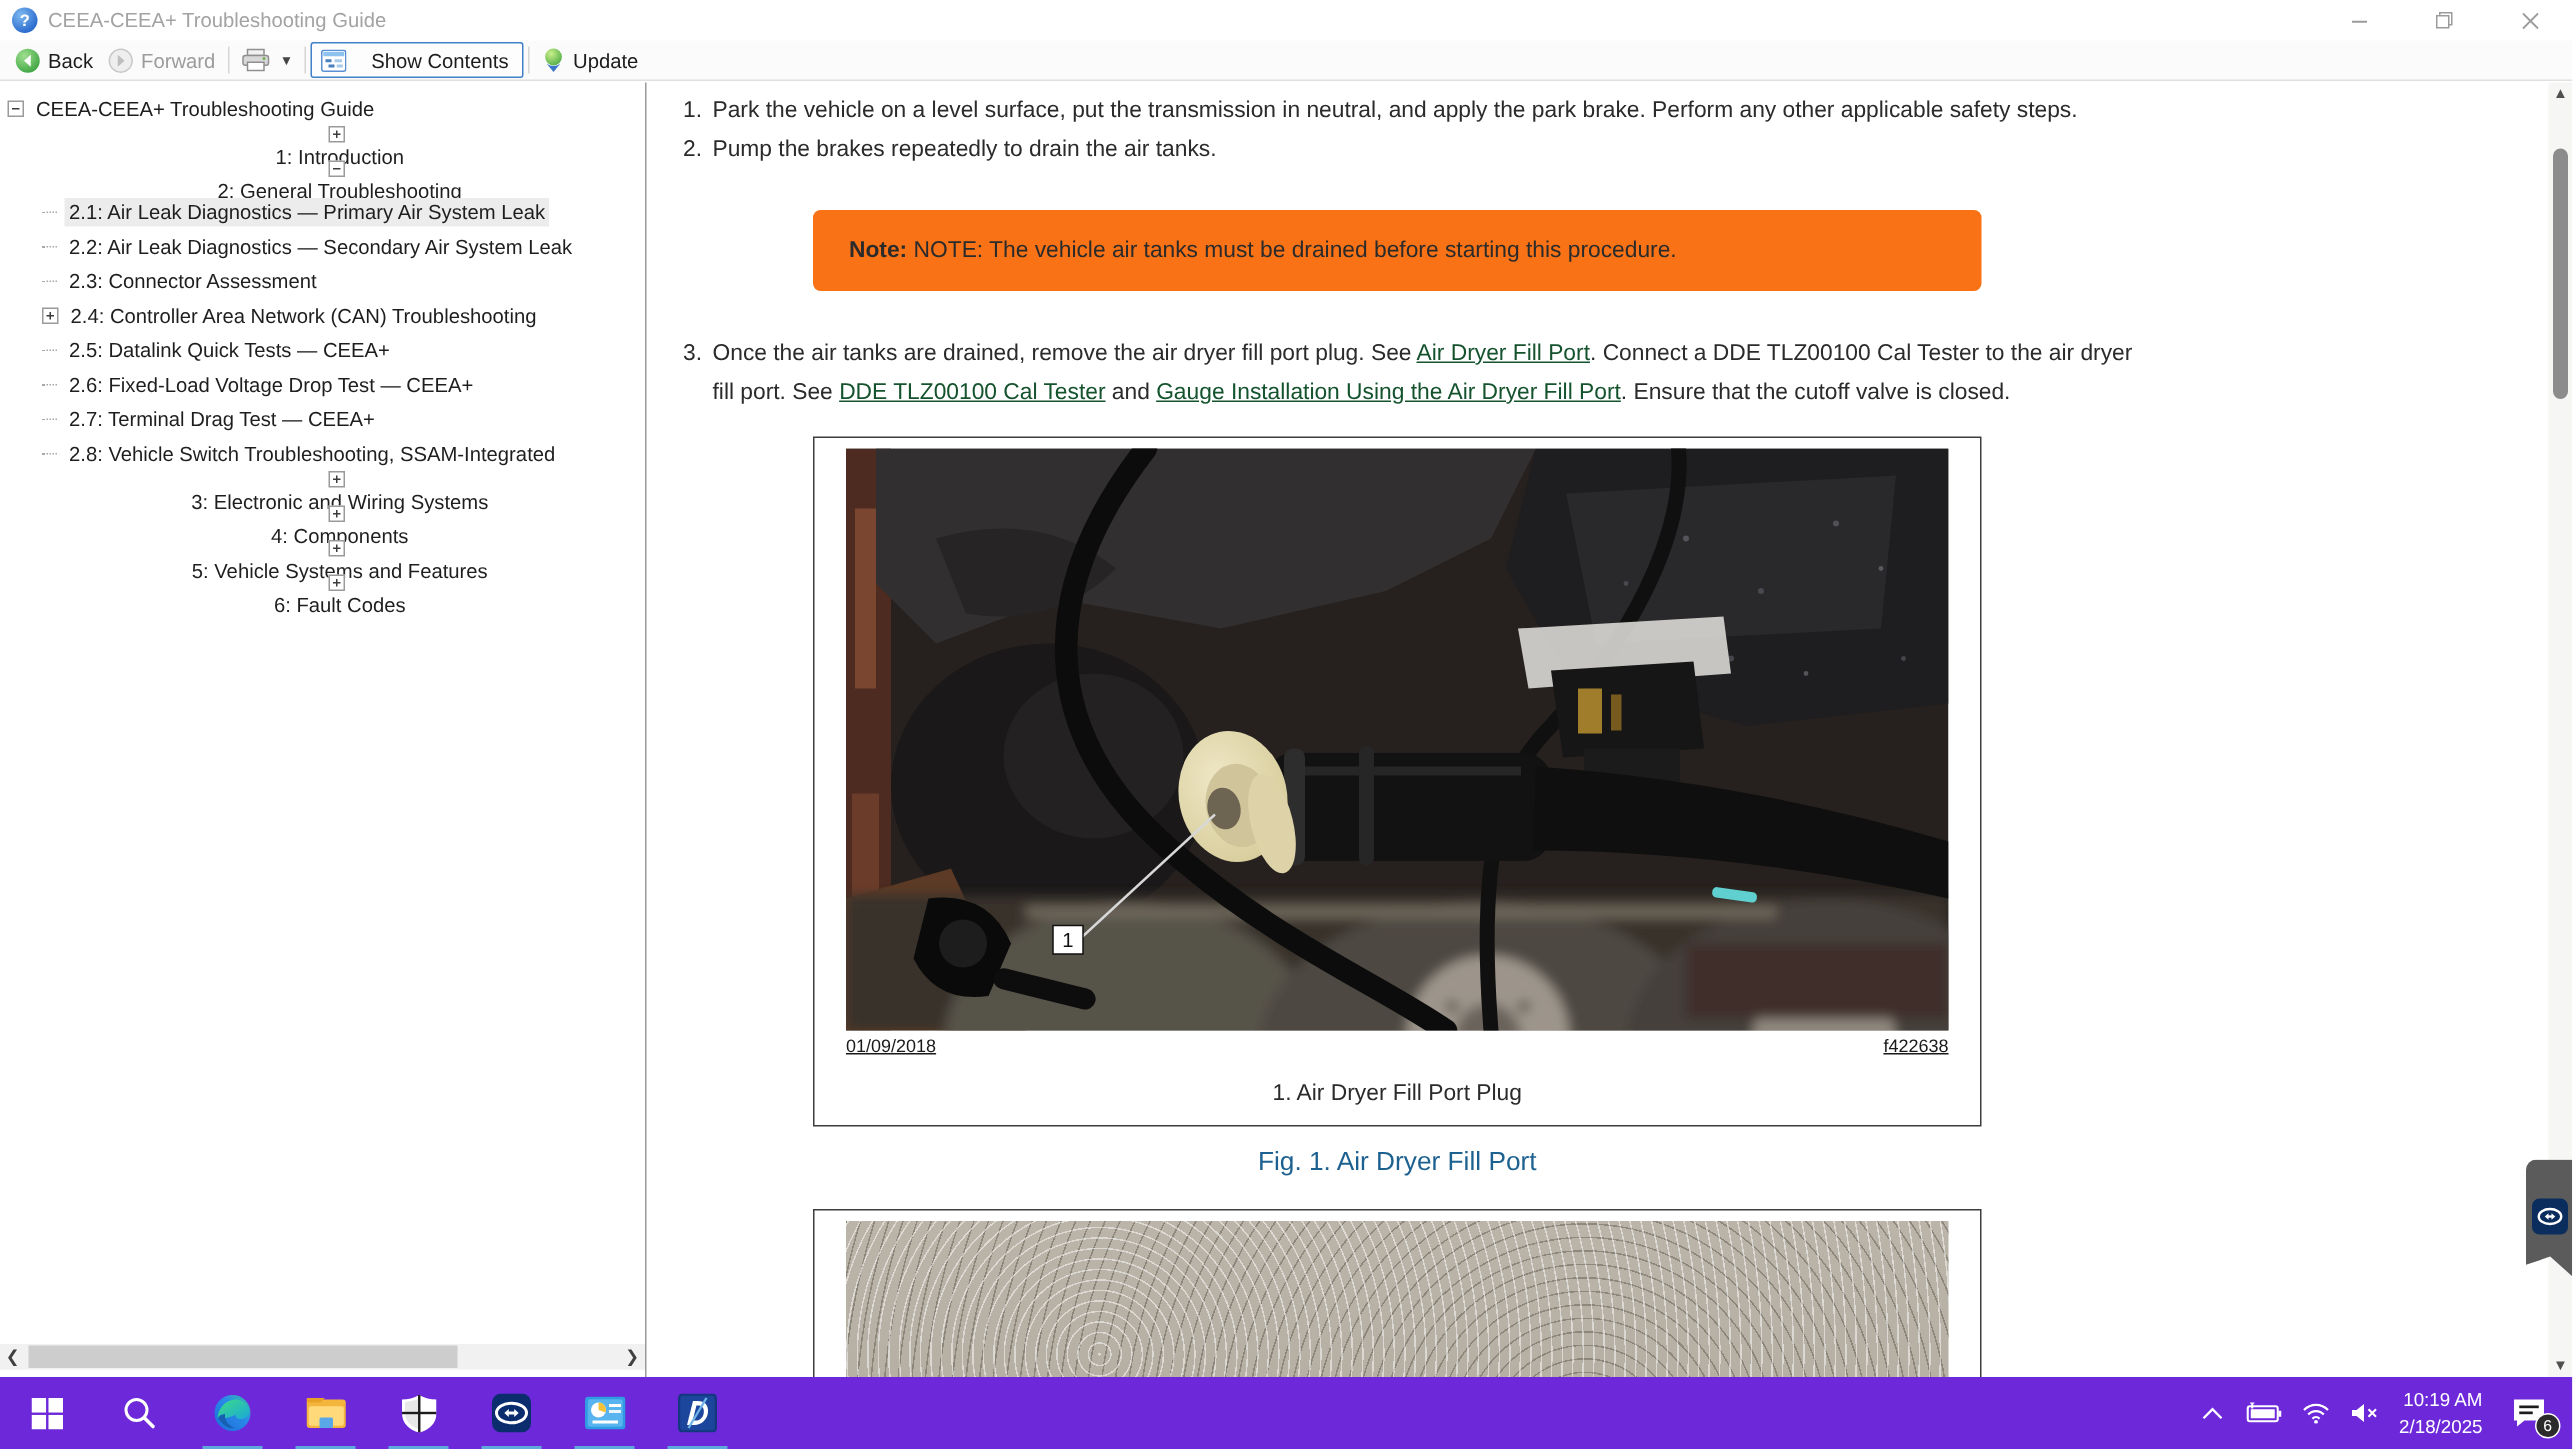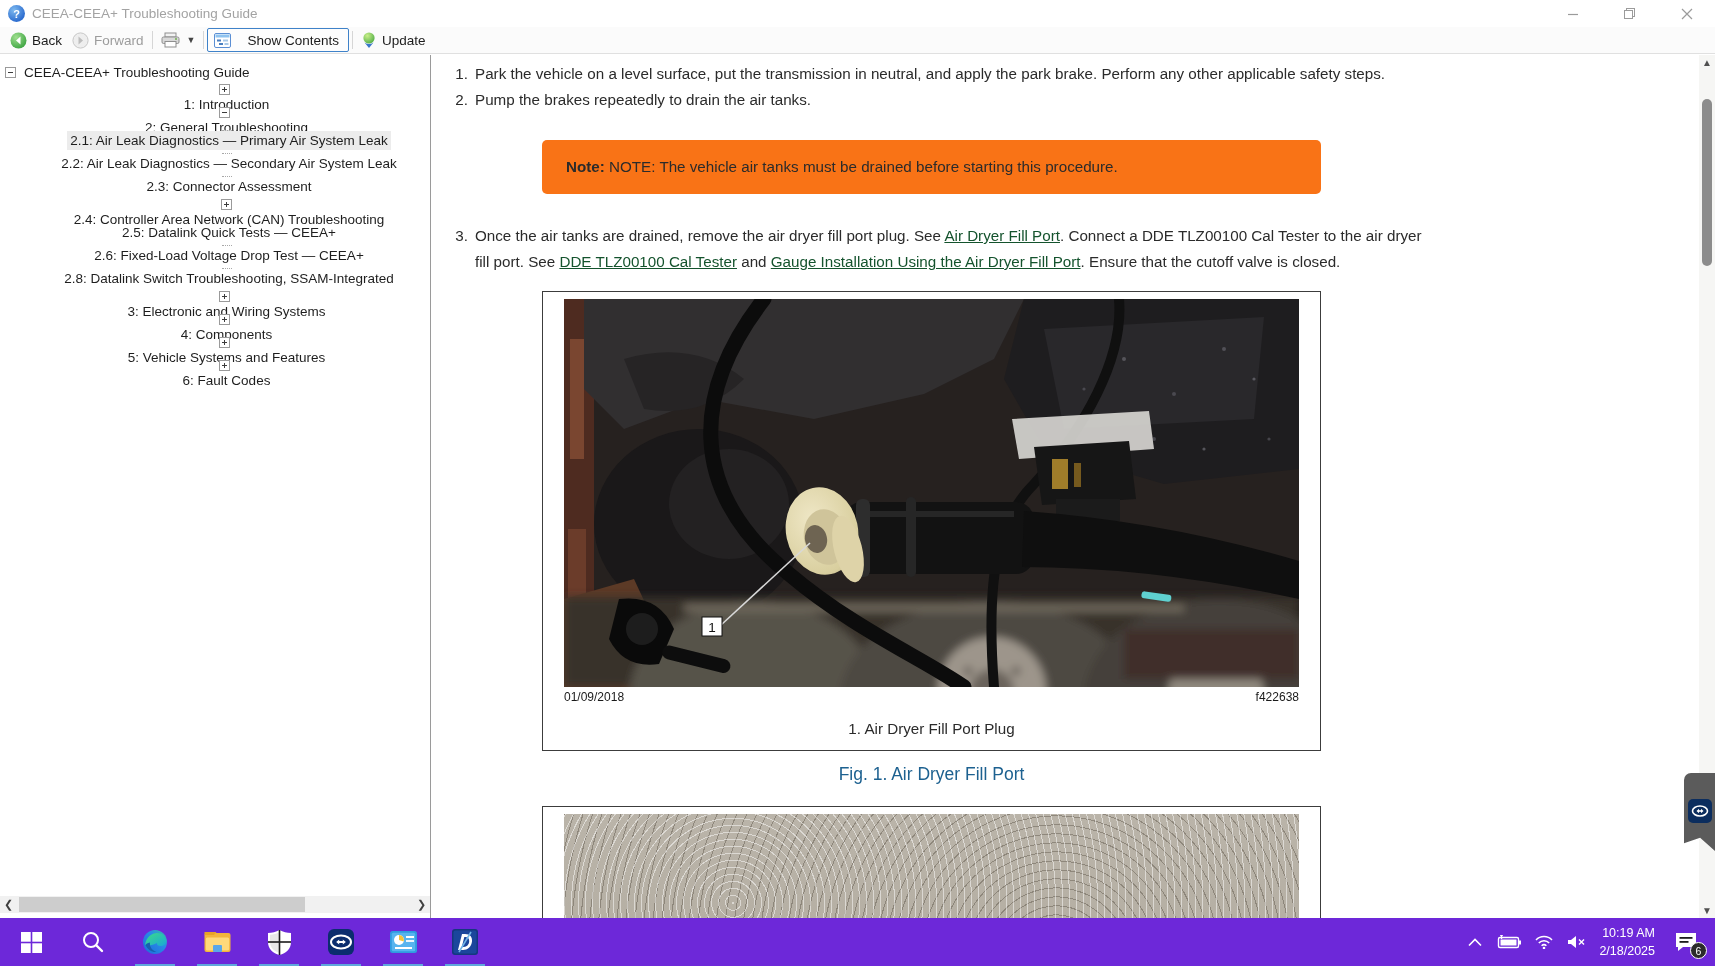--- a/index.html
+++ b/index.html
@@ -20,21 +20,21 @@
   .tb-sep { width:1px; height:18px; background:#d6d6d6; margin:0 3px; }
   .tb-label-dim { color:#9c9c9c; }
   .show-contents-btn { display:flex; align-items:center; gap:16px; border:1px solid #3f82c9; border-radius:2px; background:#fdfdfd; padding:2px 9px 2px 6px; height:24px; }
   .caret { font-size:9px; color:#444; margin-left:2px; }
 
   
   .main { position:absolute; top:55px; left:0; right:0; bottom:48px; }
   .sidebar { position:absolute; top:0; left:0; width:431px; bottom:0; background:#fff; border-right:1px solid #9a9a9a; overflow:hidden; }
   .tree { padding-top:6px; font-size:13.5px; color:#1e1e1e; }
   .tree-row { display:flex; align-items:center; height:23px; white-space:nowrap; }
-  .lvl0 { padding-left:5px; } .lvl1 { padding-left:23px;flex-direction:column; } .lvl2 { padding-left:28px;flex-direction:column; }
+  .lvl0 { padding-left:5px; } .lvl1 { padding-left:23px;flex-direction:column; } .lvl2 { padding-left:28px; }
   .expander { position:relative; width:11px; height:11px; border:1px solid #9a9a9a; background:#fff; margin-right:5px; flex-shrink:0; }
   .expander::before { content:''; position:absolute; left:2px; right:2px; top:4px; height:1px; background:#3c3c3c; }
   .expander.plus::after { content:''; position:absolute; top:2px; bottom:2px; left:4px; width:1px; background:#3c3c3c; }
   .dash { width:10px; height:1px; border-top:1px dotted #a8a8a8; margin-right:5px; flex-shrink:0; }
   .tree-label { padding:2px 3px; }
   .tree-label.selected { background:#ececec; }
 
   
   .hscroll { position:absolute; left:0; bottom:5px; width:430px; height:17px; background:#f1f1f1; display:flex; align-items:center; }
   .hs-arrow { width:17px; height:17px; display:flex; align-items:center; justify-content:center; color:#404040; font-size:11px; background:#f1f1f1; }
@@ -44,21 +44,21 @@
   
   .content { position:absolute; top:0; left:432px; right:16px; bottom:0; background:#fff; overflow:hidden; padding:6px 0 0 14px; font-size:15.2px; color:#2b2b2b; }
   .step { display:flex; line-height:26px; }
   .step-num { width:22px; text-align:right; margin-right:7px; flex-shrink:0; }
   .step-text { width:948px; }
   .note-box { margin:27px 0 29px 96px; width:779px; background:#f97316; border-radius:5px; padding:16px 24px; line-height:22px; }
   .note-label { font-weight:bold; }
   a.doclink { color:#14532d; text-decoration:underline; cursor:pointer; }
   .figure-box { margin:16px 0 0 96px; width:779px; border:1px solid #3c3c3c; padding:7px 0 13px 0; background:#fff; }
   .fig-photo { width:735px; margin:0 auto; display:block; }
-  .fig-meta { width:735px; margin:3px auto 16px; display:flex; justify-content:space-between; font-size:12px; color:#1a1a1a; }
+  .fig-meta { width:735px; margin:3px auto 16px; display:flex; justify-content:space-between; font-size:12px; color:#1a1a1a;text-decoration:underline; }
   .fig-legend { text-align:center; margin-top:9px; font-size:15.2px; color:#2b2b2b; }
   .fig-caption { margin:13px 0 0 96px; width:779px; text-align:center; font-size:17.5px; color:#1d6190; }
   .figure-box.second { margin-top:21px; padding-bottom:0; }
   .fig2-photo { width:735px; height:240px; margin:0 auto;
     background:
       radial-gradient(ellipse 150px 120px at 48% 118%, #3f3a35 58%, rgba(63,58,53,0) 60%),
       repeating-radial-gradient(circle at 23% 37%, rgba(255,255,255,0.5) 0 1px, rgba(255,255,255,0) 1px 7px),
       repeating-radial-gradient(circle at 67% 61%, rgba(90,82,70,0.45) 0 1px, rgba(90,82,70,0) 1px 9px),
       linear-gradient(#bab4a9, #b0aa9e); }
 
@@ -206,21 +206,25 @@
           <div class="tree-row lvl2">
             <span class="dash"></span>
             <span class="tree-label">2.5: Datalink Quick Tests — CEEA+</span>
           </div>
           <div class="tree-row lvl2">
             <span class="dash"></span>
             <span class="tree-label">2.6: Fixed-Load Voltage Drop Test — CEEA+</span>
           </div>
           <div class="tree-row lvl2">
             <span class="dash"></span>
-            <span class="tree-label">2.8: Datalink Switch Troubleshooting, SSAM-Integrated</span>
+            <span class="tree-label">2.7: Terminal Drag Test — CEEA+</span>
+          </div>
+          <div class="tree-row lvl2">
+            <span class="dash"></span>
+            <span class="tree-label">2.8: Vehicle Switch Troubleshooting, SSAM-Integrated</span>
           </div>
           <div class="tree-row lvl1">
             <span class="expander plus"></span>
             <span class="tree-label">3: Electronic and Wiring Systems</span>
           </div>
           <div class="tree-row lvl1">
             <span class="expander plus"></span>
             <span class="tree-label">4: Components</span>
           </div>
           <div class="tree-row lvl1">

